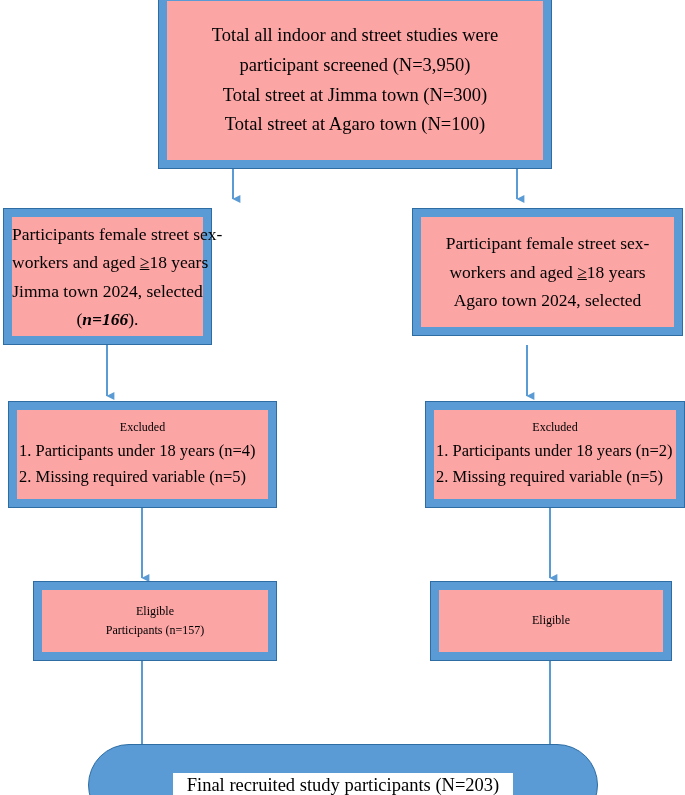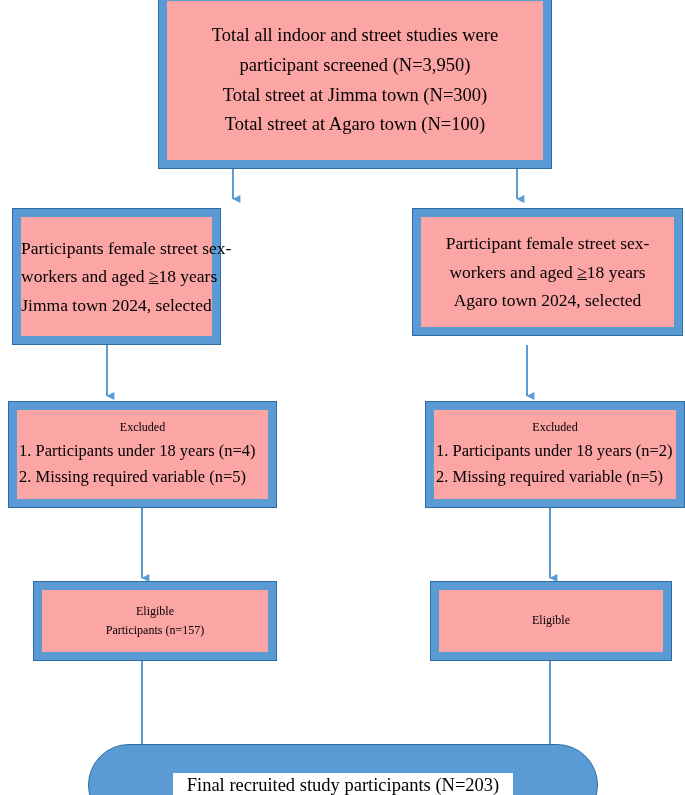--- a/index.html
+++ b/index.html
@@ -119,25 +119,26 @@
 
   <div class="fbox thick" id="box-screening" style="left:158px; top:-8px; width:394px; height:177px;">
     <div class="inner">
       <span class="line t19">Total all indoor and street studies were</span>
       <span class="line t19">participant screened (N=3,950)</span>
       <span class="line t19">Total street at Jimma town (N=300)</span>
       <span class="line t19">Total street at Agaro town (N=100)</span>
     </div>
   </div>
 
-  <div class="fbox thick" id="box-jimma-pool" style="left:12px; top:208px; width:209px; height:137px;">
+  <div class="fbox thick" id="box-jimma-pool" style="left:3px; top:208px; width:209px; height:137px;">
     <div class="inner">
       <span class="line t17">Participants female street sex-</span>
       <span class="line t17"><span>workers and aged </span><u class="ge">≥</u><span>18 years</span></span>
       <span class="line t17">Jimma town 2024, selected</span>
+      <span class="line t17"><span>(</span><i class="ni">n=166</i><span>).</span></span>
     </div>
   </div>
 
   <div class="fbox thick" id="box-agaro-pool" style="left:412px; top:208px; width:271px; height:128px;">
     <div class="inner">
       <span class="line t17">Participant female street sex-</span>
       <span class="line t17"><span>workers and aged </span><u class="ge">≥</u><span>18 years</span></span>
       <span class="line t17">Agaro town 2024, selected</span>
     </div>
   </div>

